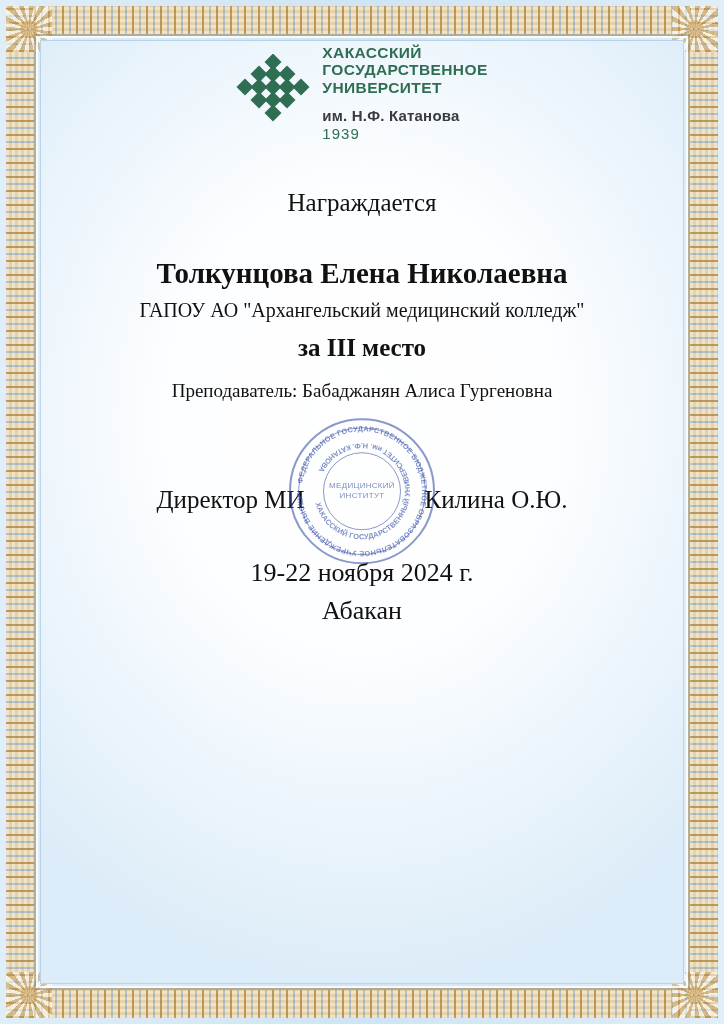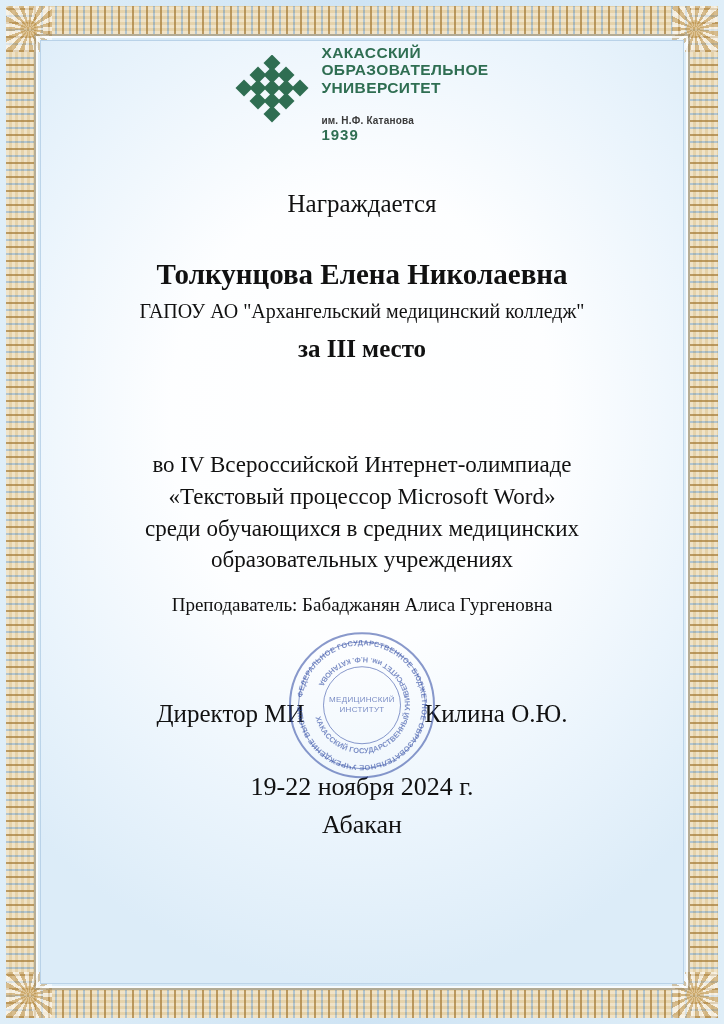--- a/index.html
+++ b/index.html
@@ -113,29 +113,29 @@
     color: #2a6b4f;
     line-height: 1.12;
   }
   .logo-line {
     font-size: 15.5px;
     font-weight: 700;
     letter-spacing: .4px;
     color: #2f6e52;
   }
   .logo-sub {
-    font-size: 10px;
+    font-size: 15px;
     font-weight: 700;
     color: #3a3a3a;
     letter-spacing: .2px;
-    margin-top: 19px;
+    margin-top: 12px;
   }
   .logo-year {
     font-size: 15px;
-    font-weight: 700;
+    font-weight: 400;
     color: #2f6e52;
     letter-spacing: 1px;
     margin-top: 1px;
   }
 
   
   .title {
     margin-top: 16px;
     font-family: "Liberation Serif", serif;
     font-weight: 700;
@@ -317,39 +317,33 @@
                 <rect x="-6" y="-6" width="12" height="12" transform="rotate(45)"></rect>
               </g>
             <g transform="translate(37,59)">
                 <rect x="-6" y="-6" width="12" height="12" transform="rotate(45)"></rect>
               </g>
           </g>
         </svg>
       </span>
       <span class="logo-text">
         <div class="logo-line">ХАКАССКИЙ</div>
-        <div class="logo-line">ОБРАЗОВАТЕЛЬНОЕ</div>
+        <div class="logo-line">ГОСУДАРСТВЕННОЕ</div>
         <div class="logo-line">УНИВЕРСИТЕТ</div>
         <div class="logo-sub">им. Н.Ф. Катанова</div>
         <div class="logo-year">1939</div>
       </span>
     </div>
 
 
     <div class="awarded">Награждается</div>
     <div class="recipient">Толкунцова Елена Николаевна</div>
     <div class="org">ГАПОУ АО "Архангельский медицинский колледж"</div>
     <div class="place">за III место</div>
 
-    <div class="event">
-      <div>во IV Всероссийской Интернет-олимпиаде</div>
-      <div>«Текстовый процессор Microsoft Word»</div>
-      <div>среди обучающихся в средних медицинских</div>
-      <div>образовательных учреждениях</div>
-    </div>
 
     <div class="teacher">Преподаватель: Бабаджанян Алиса Гургеновна</div>
 
     <div class="sign-row">
       <span>Директор МИ</span>
       <span>Килина О.Ю.</span>
 
       <span class="stamp">
         <span class="ring r1"></span>
         <span class="ring r2"></span>

